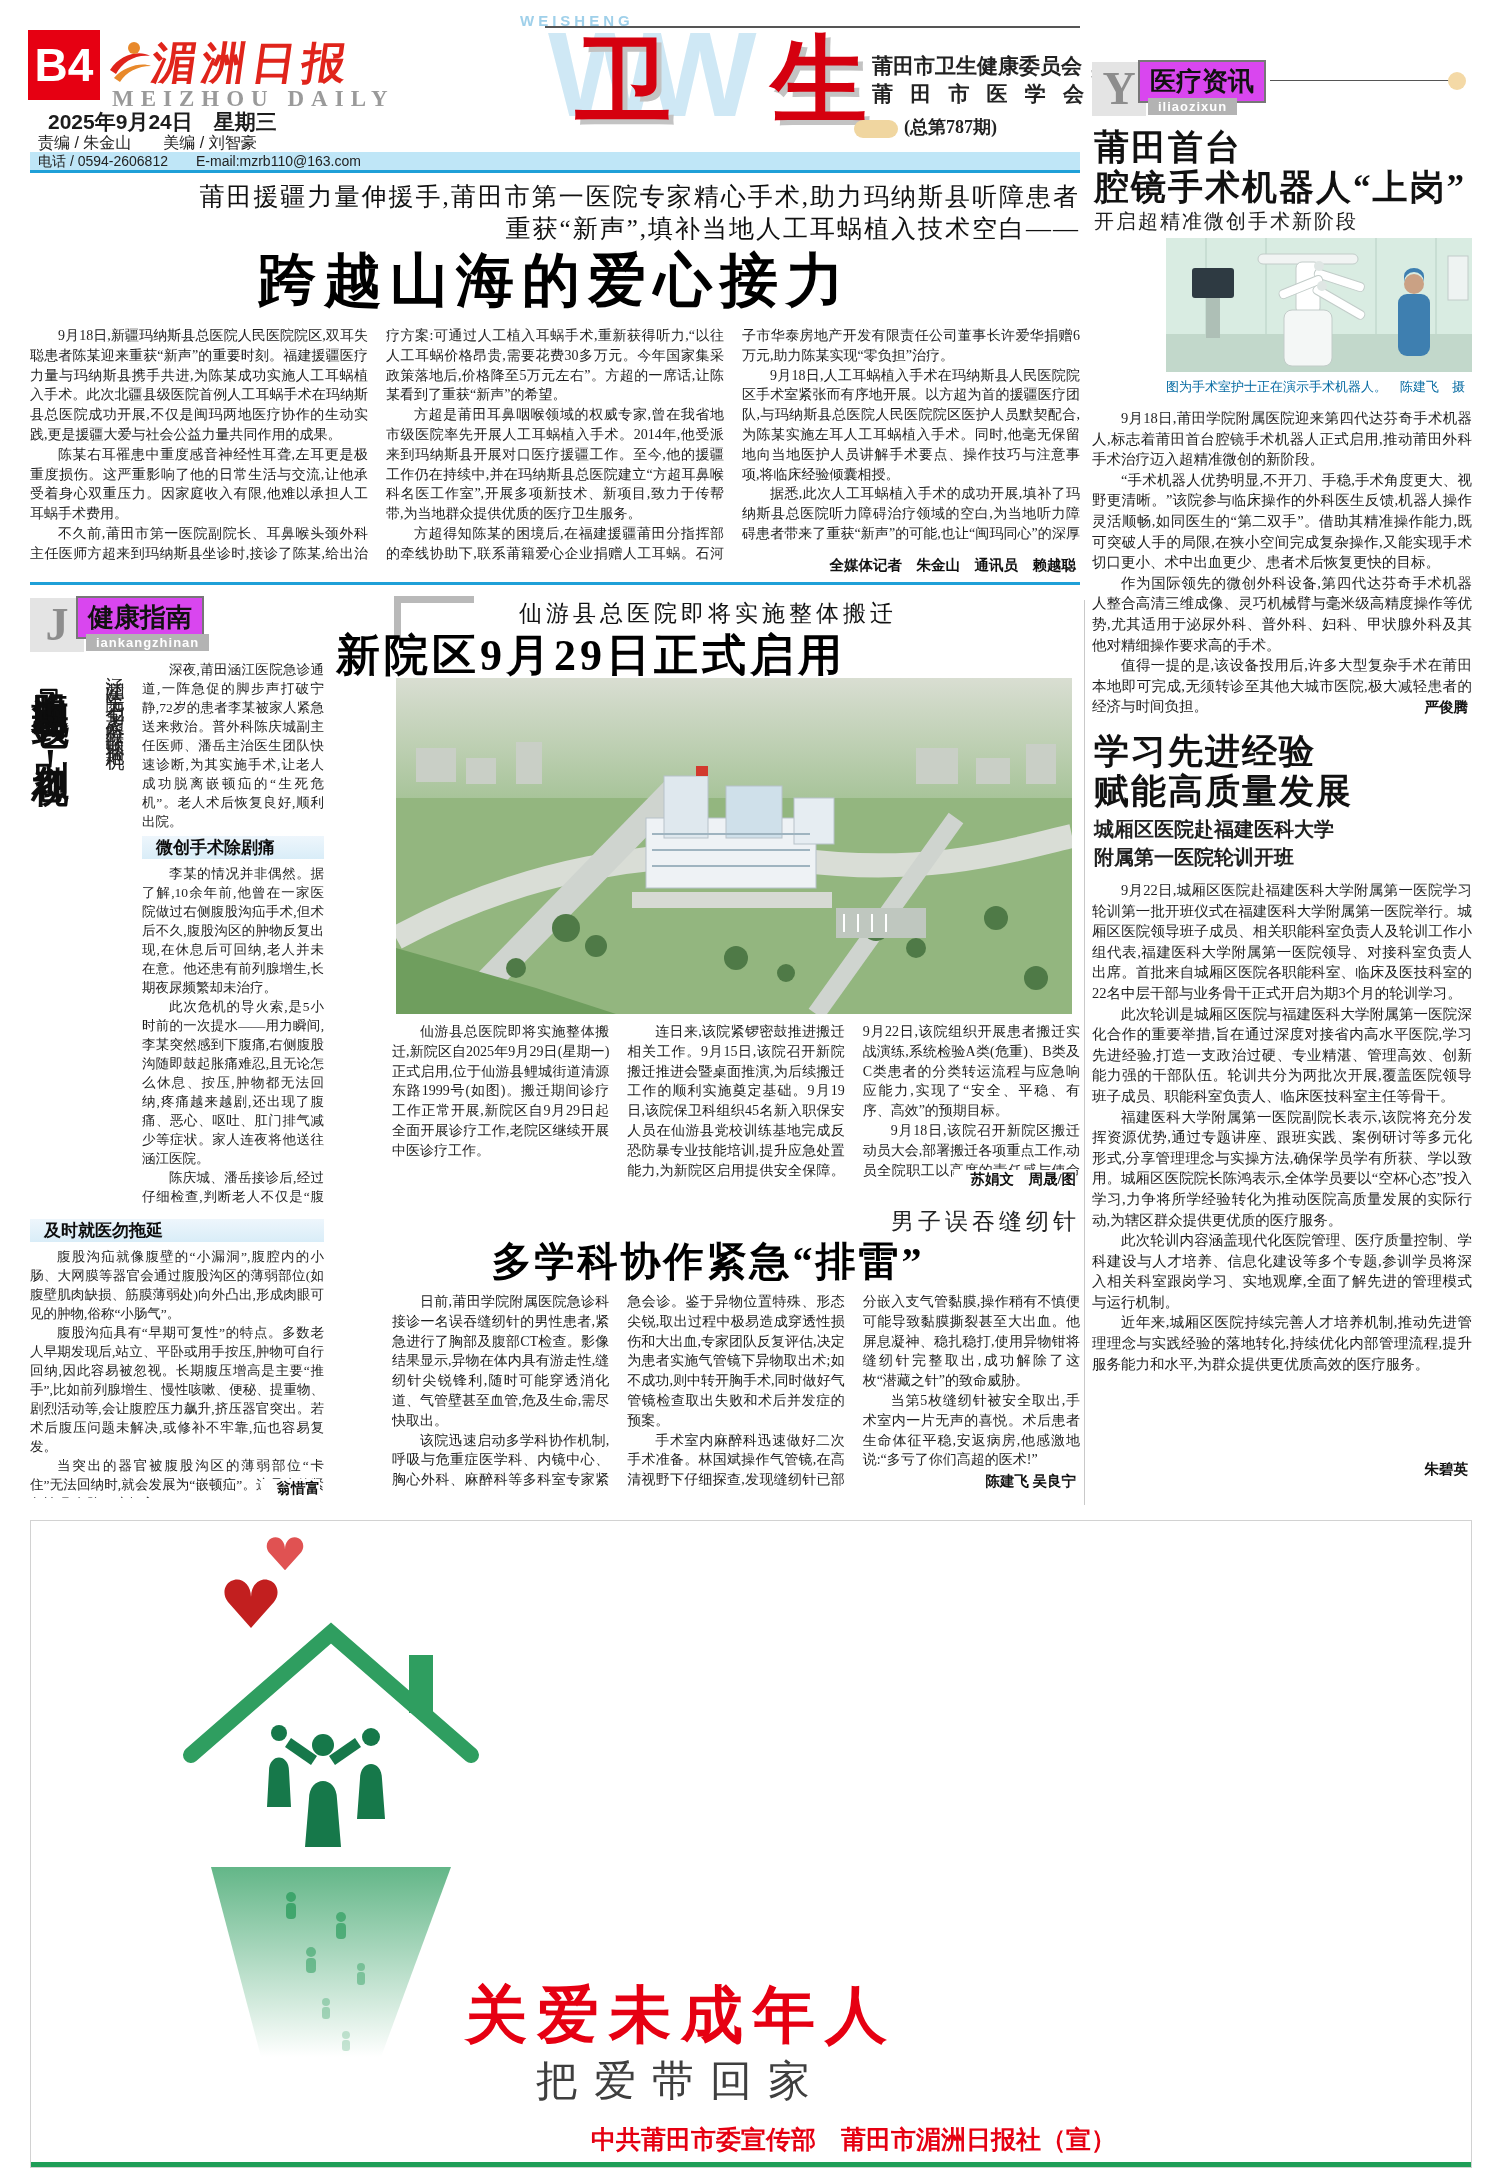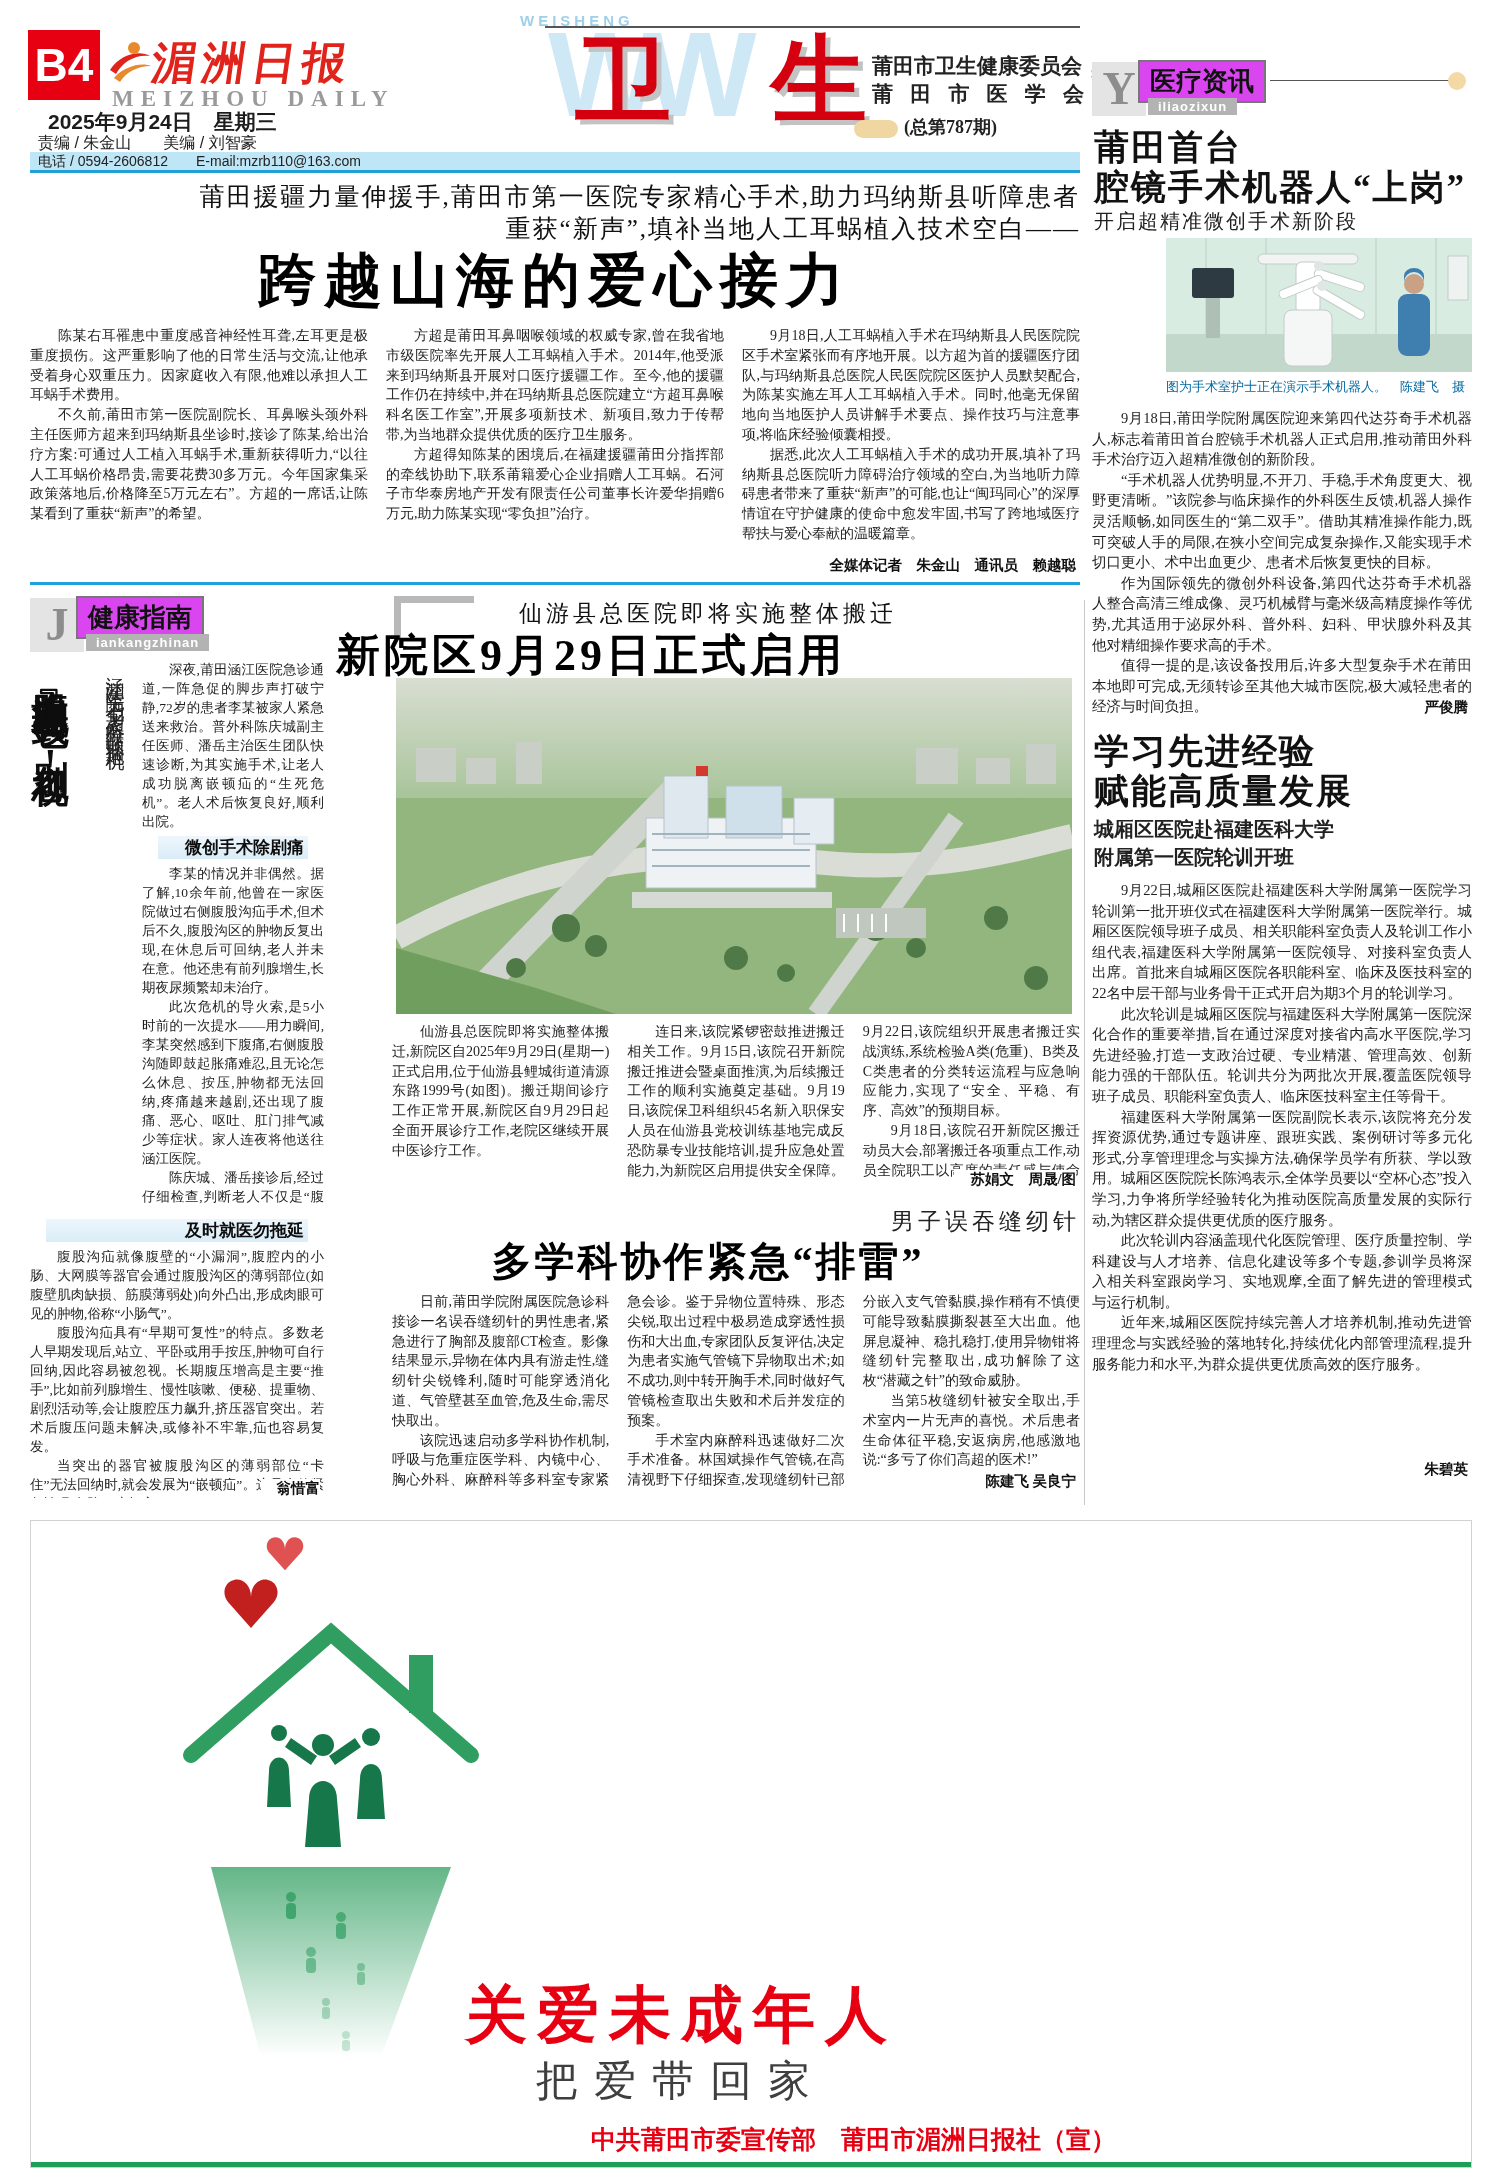--- a/index.html
+++ b/index.html
@@ -54,22 +54,22 @@
   .sechead .rule{position:absolute;top:20px;height:1px;background:#555}
   .sechead .dot{position:absolute;top:12px;width:18px;height:18px;border-radius:50%;background:#f4d9a6}
   
   .sidebar{left:30px;top:596px;width:294px;height:908px}
   .vert{writing-mode:vertical-rl;text-orientation:upright}
   .v-head{position:absolute;left:0;top:66px;height:560px;font-size:37px;font-weight:900;color:#0d0d0d;
           letter-spacing:3px;line-height:1.05}
   .v-sub{position:absolute;left:72px;top:66px;height:460px;font-size:19px;color:#222;letter-spacing:5px}
   .sb-body-top{position:absolute;left:112px;top:64px;width:182px;height:548px;font-size:13.5px;line-height:19px}
   .sb-body-bottom{position:absolute;left:0;top:618px;width:294px;height:284px;font-size:13.5px;line-height:19px}
-  .subhead{text-align:right;font-weight:bold;font-size:17px;color:#0d0d0d;margin:5px 16px;
-           background:linear-gradient(#eef6fc,#d9edf8);padding:2px 4px;font-family:"Liberation Sans",sans-serif}
+  .subhead{text-align:left;font-weight:bold;font-size:17px;color:#0d0d0d;margin:5px 0;
+           background:linear-gradient(#eef6fc,#d9edf8);padding:2px 14px;font-family:"Liberation Sans",sans-serif}
   
   .vrule{width:1px;background:#c9c9c9}
   .mid{left:336px;top:592px;width:744px;height:612px}
   .bracket{position:absolute;left:58px;top:4px;width:80px;height:44px;
            border-left:7px solid #b9b9b9;border-top:7px solid #b9b9b9}
   .mid-kicker{position:absolute;left:0;top:6px;width:744px;text-align:center;font-size:23px;letter-spacing:4px;color:#111}
   .mid-headline{position:absolute;left:0;top:34px;width:744px;font-size:44px;
                 font-weight:900;letter-spacing:4px;color:#000}
   .mid-photo{position:absolute;left:60px;top:86px;width:676px;height:336px;overflow:hidden}
   .mid-body{position:absolute;left:56px;top:430px;width:688px;height:168px}
@@ -120,20 +120,21 @@
   <div class="abs guide1">莆田市卫生健康委员会</div>
   <div class="abs guide2">莆田市医学会</div>
   <div class="abs guidetag">指导</div>
   <div class="abs issuepill"></div>
   <div class="abs issue">(总第787期)</div>
 
   <div class="abs kicker" style="top:180px">莆田援疆力量伸援手,莆田市第一医院专家精心手术,助力玛纳斯县听障患者</div>
   <div class="abs kicker" style="top:212px">重获“新声”,填补当地人工耳蜗植入技术空白——</div>
   <div class="abs lead-headline">跨越山海的爱心接力</div>
   <div class="abs lead-body bodytext cols3">
+      <p class="para">9月18日,新疆玛纳斯县总医院人民医院院区,双耳失聪患者陈某迎来重获“新声”的重要时刻。福建援疆医疗力量与玛纳斯县携手共进,为陈某成功实施人工耳蜗植入手术。此次北疆县级医院首例人工耳蜗手术在玛纳斯县总医院成功开展,不仅是闽玛两地医疗协作的生动实践,更是援疆大爱与社会公益力量共同作用的成果。</p>
       <p class="para">陈某右耳罹患中重度感音神经性耳聋,左耳更是极重度损伤。这严重影响了他的日常生活与交流,让他承受着身心双重压力。因家庭收入有限,他难以承担人工耳蜗手术费用。</p>
       <p class="para">不久前,莆田市第一医院副院长、耳鼻喉头颈外科主任医师方超来到玛纳斯县坐诊时,接诊了陈某,给出治疗方案:可通过人工植入耳蜗手术,重新获得听力,“以往人工耳蜗价格昂贵,需要花费30多万元。今年国家集采政策落地后,价格降至5万元左右”。方超的一席话,让陈某看到了重获“新声”的希望。</p>
       <p class="para">方超是莆田耳鼻咽喉领域的权威专家,曾在我省地市级医院率先开展人工耳蜗植入手术。2014年,他受派来到玛纳斯县开展对口医疗援疆工作。至今,他的援疆工作仍在持续中,并在玛纳斯县总医院建立“方超耳鼻喉科名医工作室”,开展多项新技术、新项目,致力于传帮带,为当地群众提供优质的医疗卫生服务。</p>
       <p class="para">方超得知陈某的困境后,在福建援疆莆田分指挥部的牵线协助下,联系莆籍爱心企业捐赠人工耳蜗。石河子市华泰房地产开发有限责任公司董事长许爱华捐赠6万元,助力陈某实现“零负担”治疗。</p>
       <p class="para">9月18日,人工耳蜗植入手术在玛纳斯县人民医院院区手术室紧张而有序地开展。以方超为首的援疆医疗团队,与玛纳斯县总医院人民医院院区医护人员默契配合,为陈某实施左耳人工耳蜗植入手术。同时,他毫无保留地向当地医护人员讲解手术要点、操作技巧与注意事项,将临床经验倾囊相授。</p>
       <p class="para">据悉,此次人工耳蜗植入手术的成功开展,填补了玛纳斯县总医院听力障碍治疗领域的空白,为当地听力障碍患者带来了重获“新声”的可能,也让“闽玛同心”的深厚情谊在守护健康的使命中愈发牢固,书写了跨地域医疗帮扶与爱心奉献的温暖篇章。</p>
     </div>
   <div class="abs" style="left:30px;top:326px;width:1050px;height:250px;pointer-events:none">
     <span class="byline">全媒体记者　朱金山　通讯员　赖越聪</span>
   </div>

